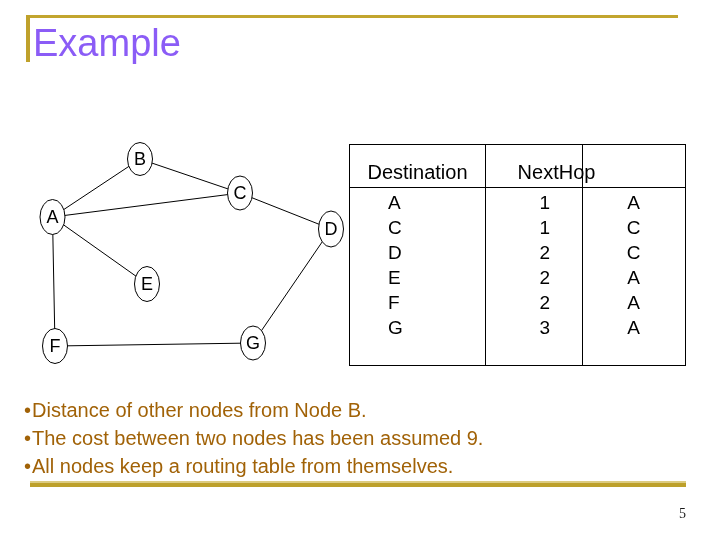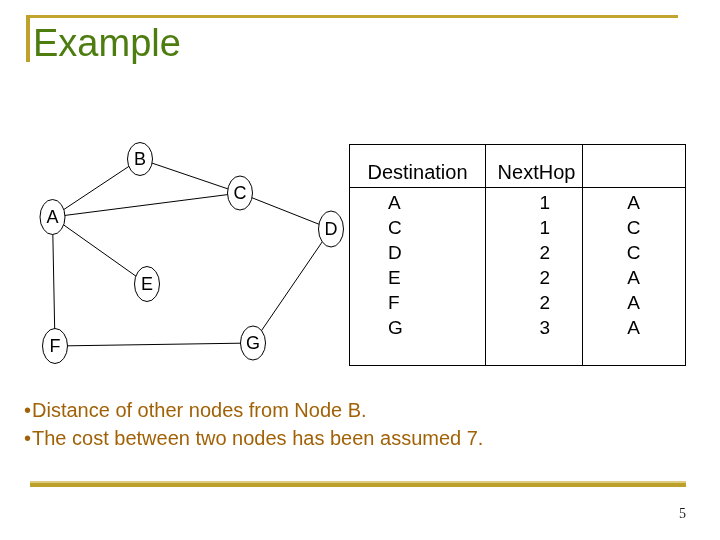--- a/index.html
+++ b/index.html
@@ -16,21 +16,21 @@
     position: absolute; left: 26px; top: 15px;
     width: 652px; height: 3px; background: #C2A52E;
   }
   .bar-left {
     position: absolute; left: 26px; top: 15px;
     width: 4px; height: 47px; background: #BFA12B;
   }
   .page-title {
     position: absolute; left: 33px; top: 22px;
     font-size: 38px; line-height: 42px;
-    color: #4d7c0f; white-space: nowrap;
+    color: #8b5cf6; white-space: nowrap;
   }
   
   .diagram-svg { position: absolute; left: 30px; top: 130px; }
   .diagram-svg line { stroke: #000; stroke-width: 1; }
   .diagram-svg ellipse { fill: #ffffff; stroke: #000; stroke-width: 1; }
   .diagram-svg text {
     font-family: "Liberation Sans", sans-serif;
     font-size: 18px; fill: #000; text-anchor: middle;
   }
   
@@ -47,21 +47,21 @@
     position: absolute; left: 0; top: 0; right: 0; height: 42px;
     border-bottom: 1px solid #000;
     display: flex; font-size: 20px; color: #000;
   }
   .thead .th {
     display: flex; align-items: flex-end; justify-content: center;
     padding-bottom: 3px; box-sizing: border-box;
   }
   .th.c1 { width: 135px; }
   .th.c2 { width: 97px; }
-  .th.c3 { width: 103px; }
+  .th.c3 { width: 103px; margin-left: 20px; }
   .tbody { position: absolute; left: 0; top: 45px; right: 0; }
   .trow { display: flex; height: 25px; font-size: 19px; line-height: 25px; color: #000; }
   .td { box-sizing: border-box; }
   .td.c1 { width: 135px; padding-left: 38px; text-align: left; }
   .td.c2 { width: 97px; padding-right: 32px; text-align: right; }
   .td.c3 { width: 103px; text-align: center; }
   
   .bullets {
     position: absolute; left: 24px; top: 396px;
     font-size: 20px; line-height: 28px; color: #a16207;
@@ -175,21 +175,24 @@
         <div class="td c3">A</div>
       </div>
     </div>
   </div>
 
   <div class="bullets">
     <div class="bullet-line">
       <span class="bullet-marker">•</span><span>Distance of other nodes from Node B.</span>
     </div>
     <div class="bullet-line">
-      <span class="bullet-marker">•</span><span>The cost between two nodes has been assumed 7.</span>
+      <span class="bullet-marker">•</span><span>The cost between two nodes has been assumed 9.</span>
+    </div>
+    <div class="bullet-line">
+      <span class="bullet-marker">•</span><span>All nodes keep a routing table from themselves.</span>
     </div>
   </div>
 
   <div class="line-bottom-thin"></div>
   <div class="line-bottom-thick"></div>
   <div class="page-number">5</div>
 
 </div>
 
 </body></html>

